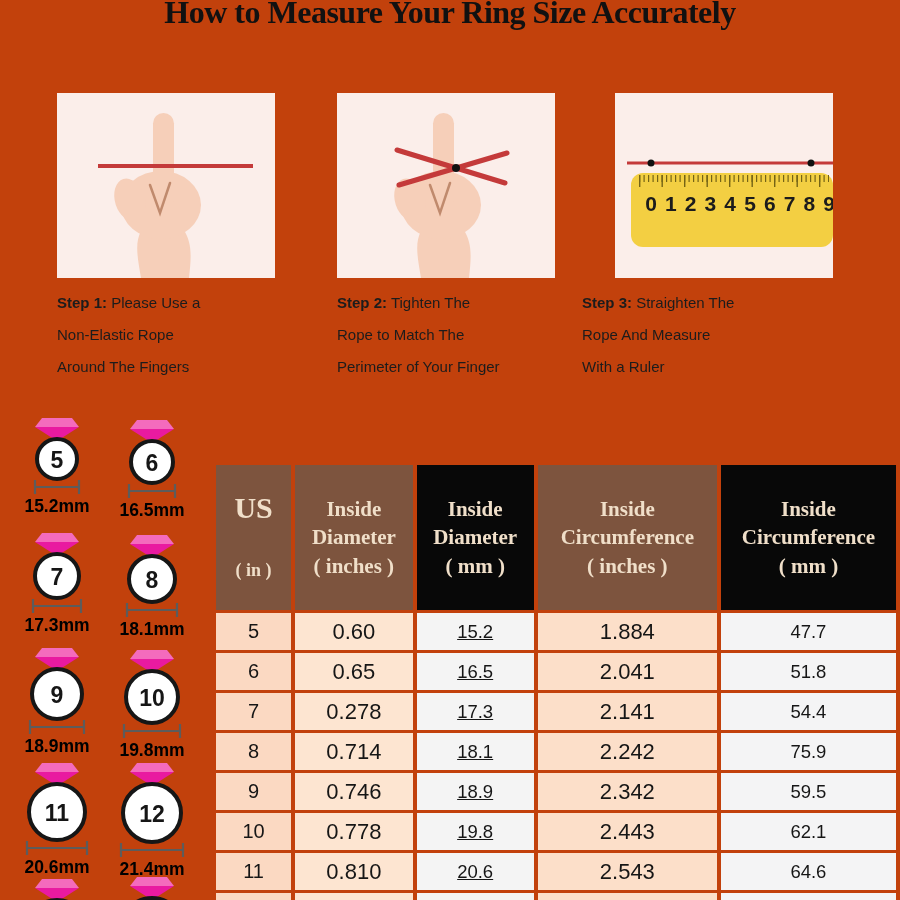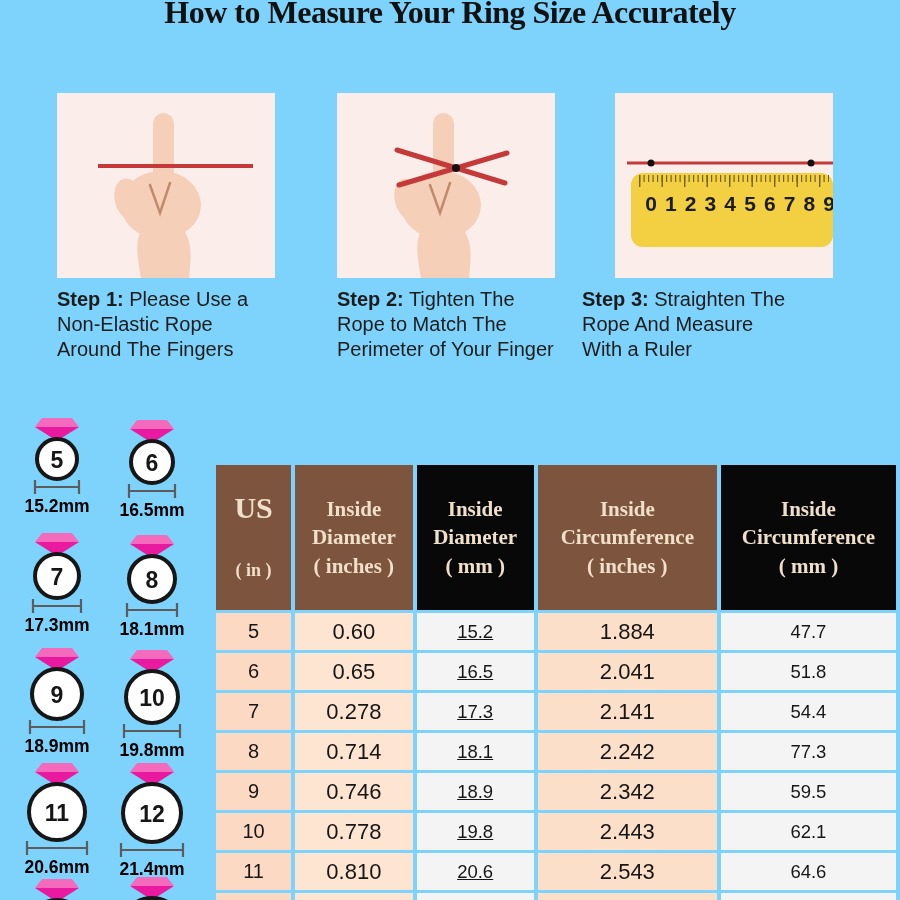--- a/index.html
+++ b/index.html
@@ -1,35 +1,35 @@
 <!DOCTYPE html>
 <html><head>
 <meta charset="utf-8">
 <style>
   html,body { margin:0; padding:0; background:#ffffff; }
   #canvas {
     position:relative; width:900px; height:900px; overflow:hidden;
-    background:#7dd3fc; font-family:"Liberation Sans", sans-serif;
+    background:#c2410c; font-family:"Liberation Sans", sans-serif;
   }
 
   
   .main-title {
     position:absolute; top:-6px; left:0; width:100%;
     text-align:center; font-family:"Liberation Serif", serif;
     font-weight:bold; font-size:32px; letter-spacing:-0.5px; color:#111;
   }
 
   
   .step-panel { position:absolute; top:93px; width:218px; height:185px; background:#fbeeea; }
   #panel1 { left:57px; }  #panel2 { left:337px; }  #panel3 { left:615px; }
   .step-panel svg { display:block; }
 
   .step-caption {
     position:absolute; top:287px; width:258px;
-    font-size:20px; line-height:25px; color:#1c1c1c;
+    font-size:15px; line-height:32px; color:#1c1c1c;
   }
   #cap1 { left:57px; } #cap2 { left:337px; } #cap3 { left:582px; }
   .step-label { font-weight:bold; }
   .step-text  { white-space:pre-line; }
 
   
   .ring-item { position:absolute; width:110px; text-align:center; }
   .ring-svg  { display:block; margin:0 auto; }
   .ring-svg circle { fill:#ffffff; stroke:#161616; stroke-width:4; }
   .dia-top { fill:#f46bbd; }
@@ -288,21 +288,21 @@
         <td class="c2">0.278</td>
         <td class="c3">17.3</td>
         <td class="c4">2.141</td>
         <td class="c5">54.4</td>
       </tr>
       <tr>
         <td class="c1">8</td>
         <td class="c2">0.714</td>
         <td class="c3">18.1</td>
         <td class="c4">2.242</td>
-        <td class="c5">77.3</td>
+        <td class="c5">75.9</td>
       </tr>
       <tr>
         <td class="c1">9</td>
         <td class="c2">0.746</td>
         <td class="c3">18.9</td>
         <td class="c4">2.342</td>
         <td class="c5">59.5</td>
       </tr>
       <tr>
         <td class="c1">10</td>

